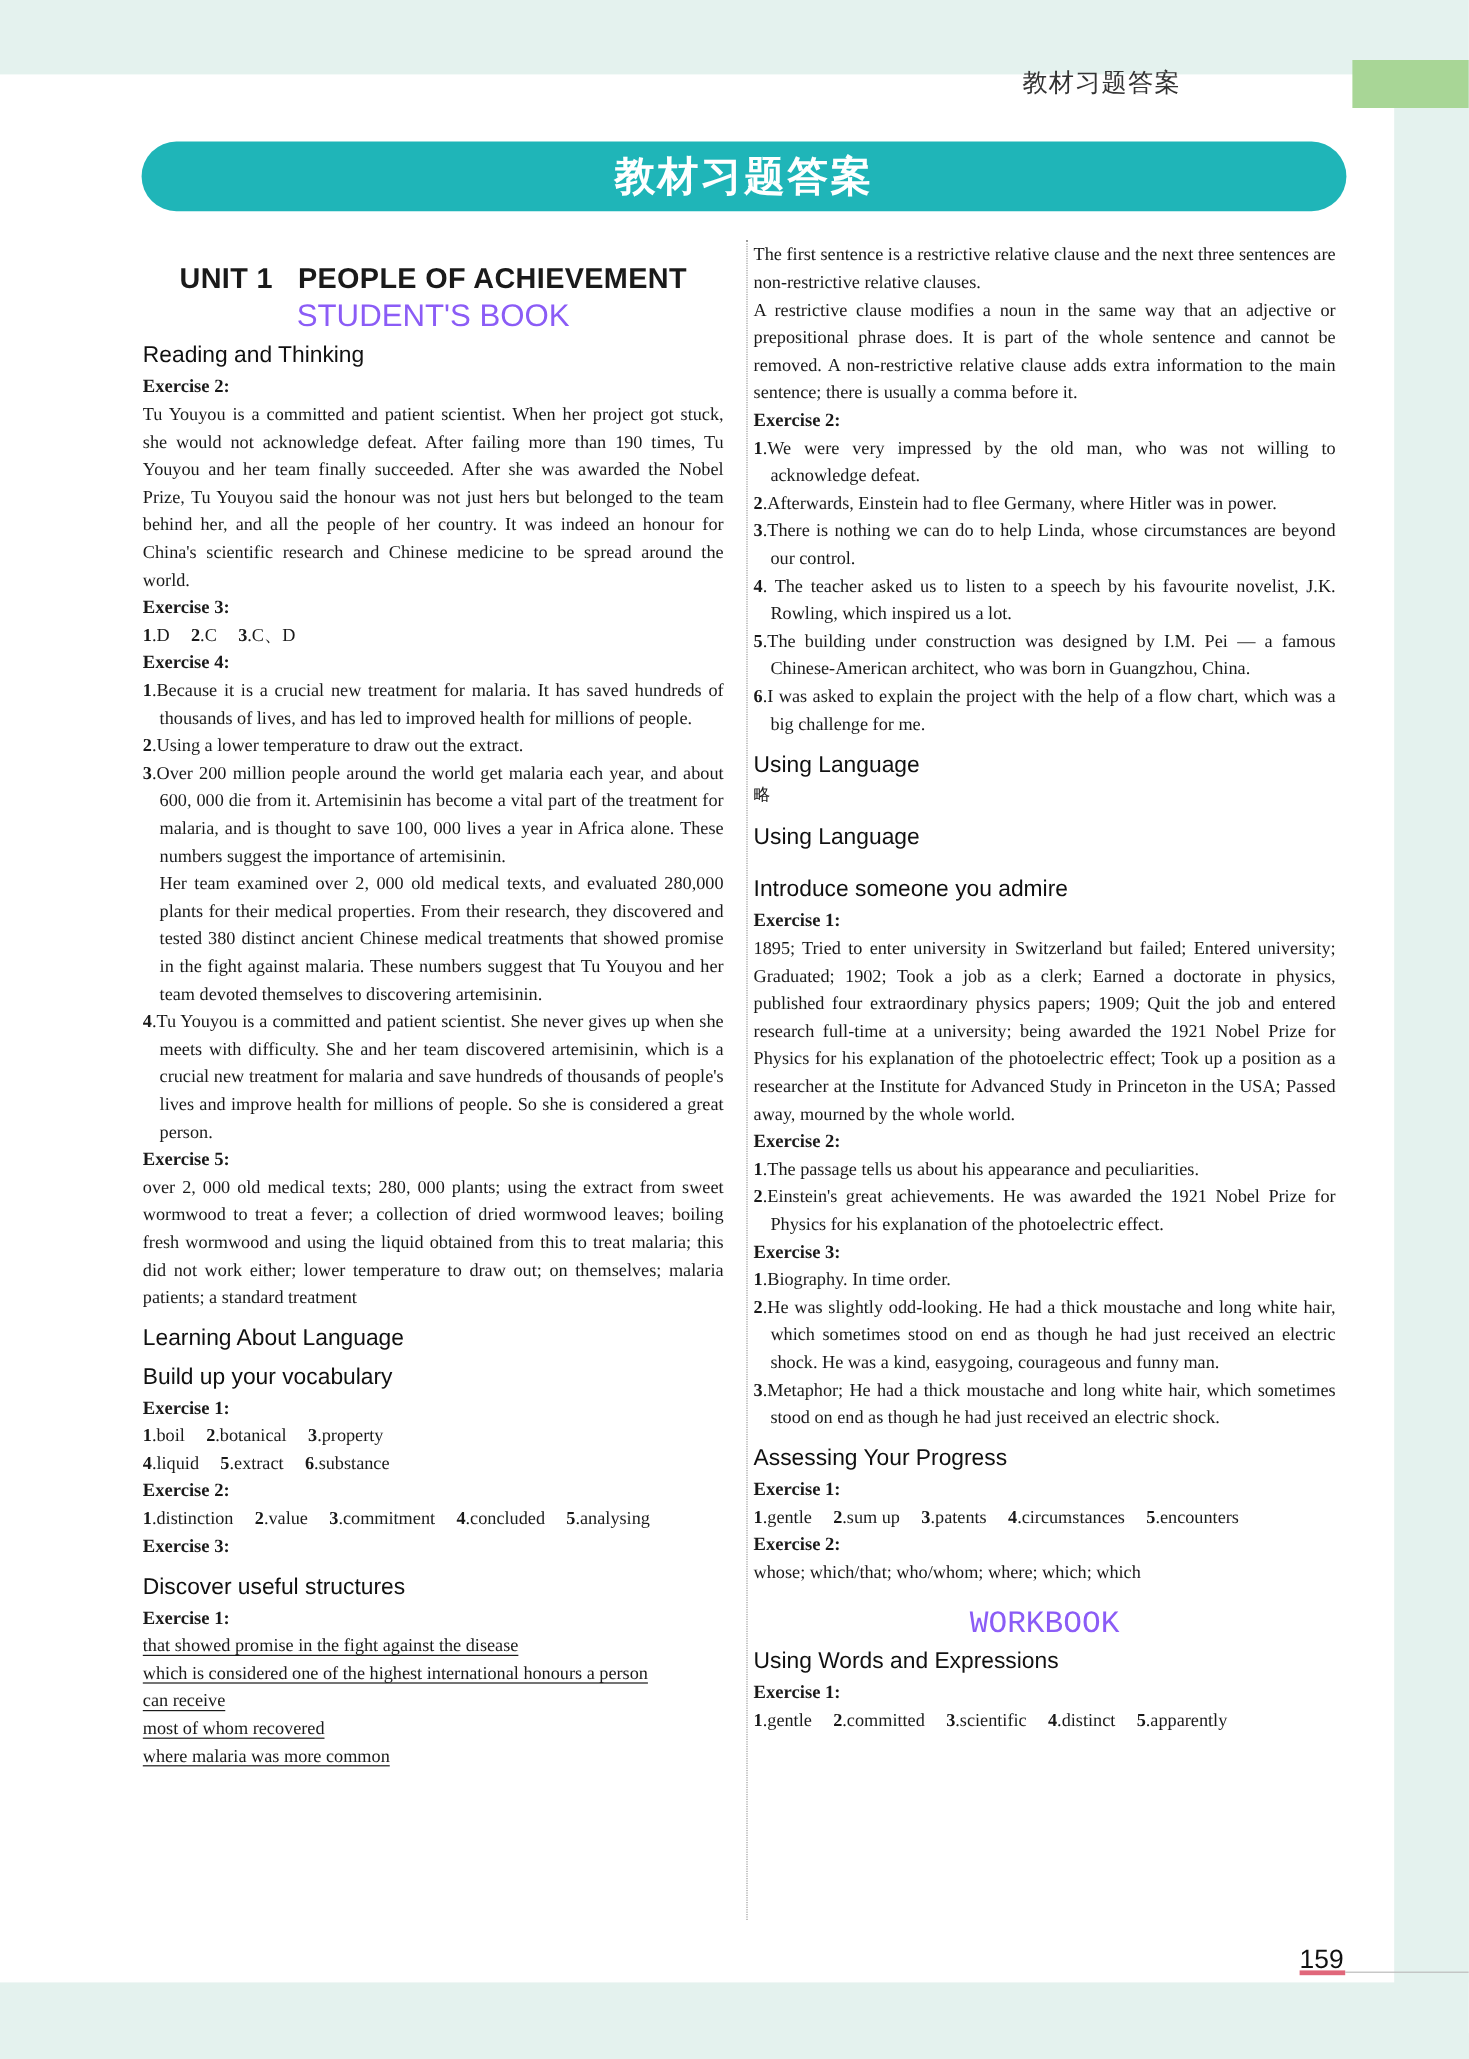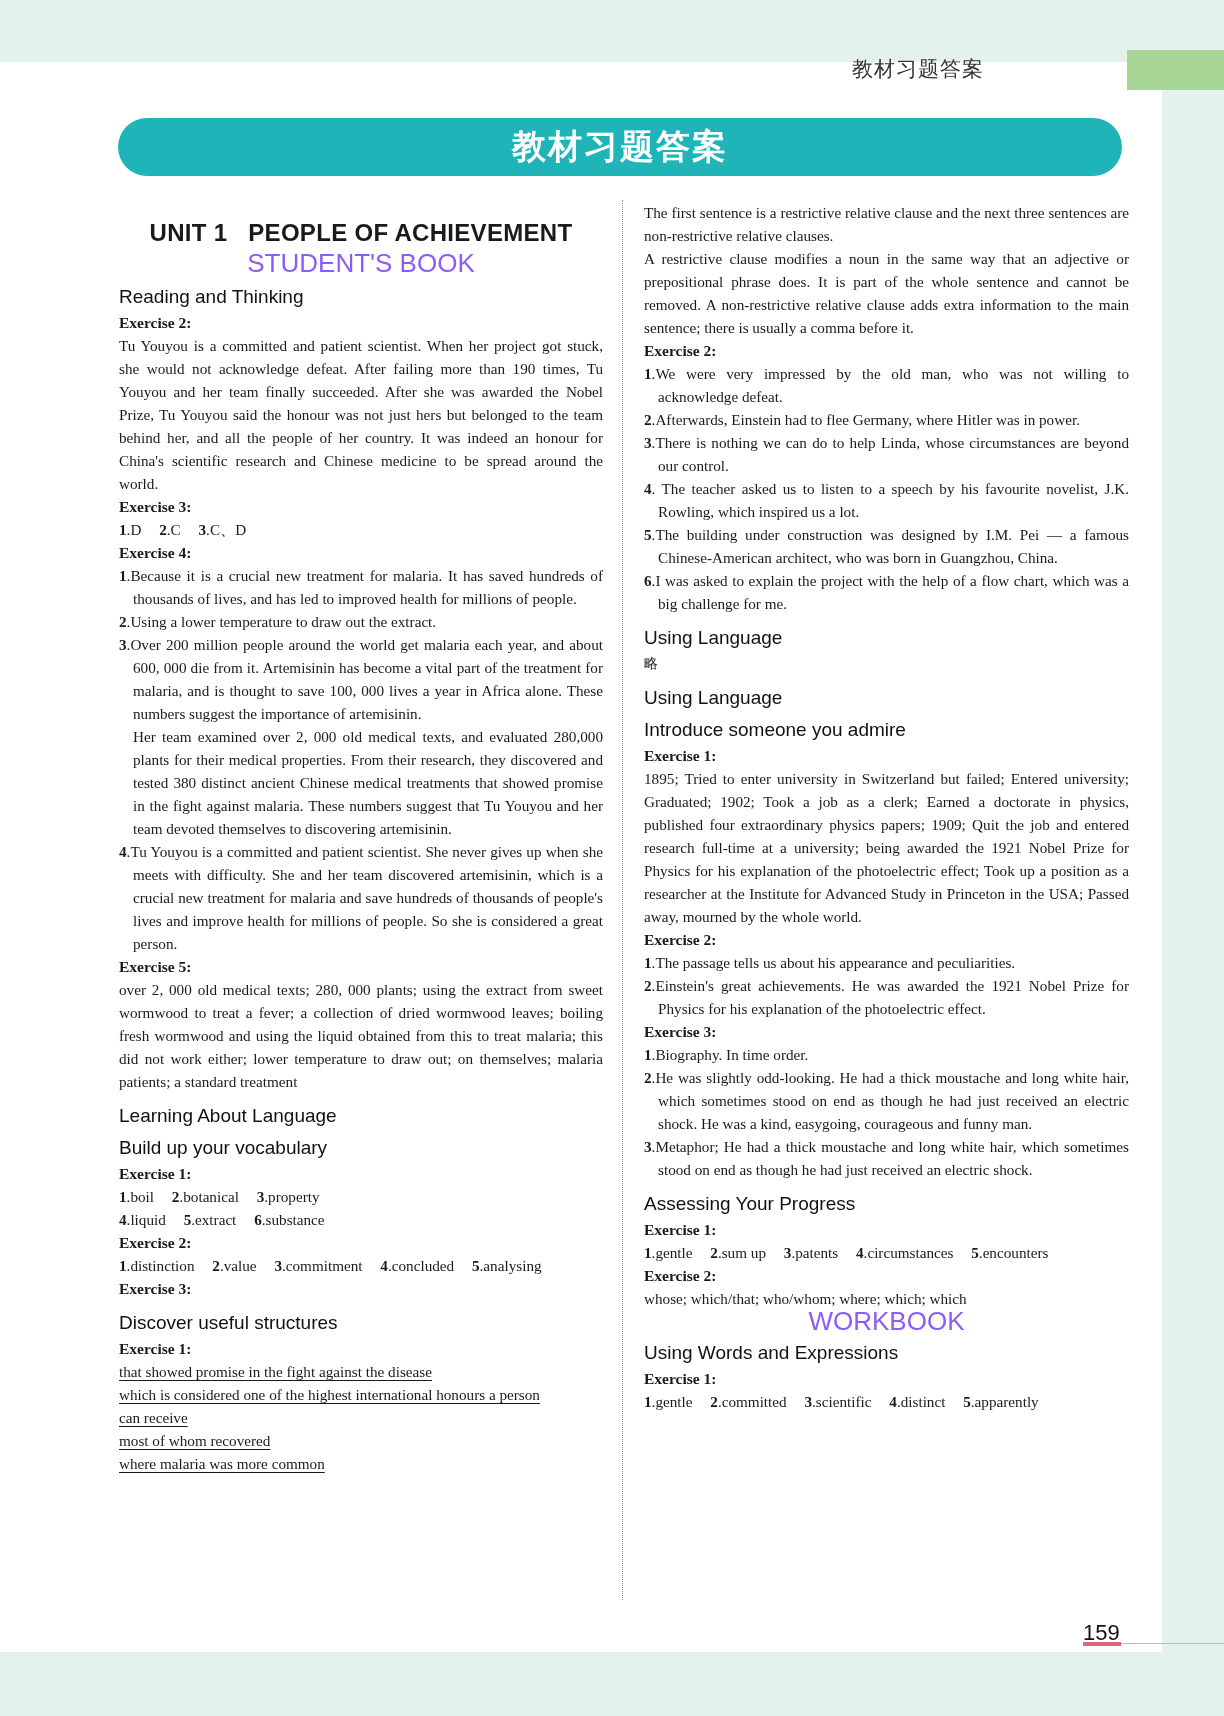--- a/index.html
+++ b/index.html
@@ -52,21 +52,21 @@
     color: #ffffff;
     letter-spacing: 2px;
   }
   .col {
     position: absolute;
     top: 200px;
     font-size: 15.2px;
     line-height: 23px;
   }
   .col-left { left: 119px; width: 484px; }
-  .col-right { left: 644px; width: 485px; top: 201px; }
+  .col-right { left: 628px; width: 485px; top: 201px; }
   .divider {
     position: absolute;
     left: 622px; top: 200px;
     width: 0; height: 1400px;
     border-left: 1.5px dotted #999;
   }
   .unit-title {
     font-family: "Liberation Sans", sans-serif;
     font-weight: bold;
     font-size: 24px;
@@ -75,21 +75,21 @@
     margin-bottom: 8px;
     letter-spacing: 0.3px;
   }
   .book-title {
     font-family: "Liberation Sans", sans-serif;
     font-size: 26px;
     color: #8b5cf6;
     text-align: center;
     margin-bottom: 8px;
   }
-  .book-title.workbook { margin-bottom: 6px; }
+  .book-title.workbook { margin-top: 20px; margin-bottom: 6px; font-family: Liberation Mono, monospace; }
   h3 {
     font-family: "Liberation Sans", sans-serif;
     font-weight: normal;
     font-size: 19px;
     line-height: 28px;
     margin-top: 9px;
     color: #111;
   }
   h3.first { margin-top: 0; }
   .ex {
@@ -207,21 +207,21 @@
   <div class="item"><b>1</b><span>.We were very impressed by the old man, who was not willing to acknowledge defeat.</span></div>
   <div class="item"><b>2</b><span>.Afterwards, Einstein had to flee Germany, where Hitler was in power.</span></div>
   <div class="item"><b>3</b><span>.There is nothing we can do to help Linda, whose circumstances are beyond our control.</span></div>
   <div class="item"><b>4</b><span>. The teacher asked us to listen to a speech by his favourite novelist, J.K. Rowling, which inspired us a lot.</span></div>
   <div class="item"><b>5</b><span>.The building under construction was designed by I.M. Pei — a famous Chinese-American architect, who was born in Guangzhou, China.</span></div>
   <div class="item"><b>6</b><span>.I was asked to explain the project with the help of a flow chart, which was a big challenge for me.</span></div>
 
   <h3>Using Language</h3>
   <p style="font-family:'DejaVu Sans',sans-serif;font-size:14px;">略</p>
   <h3>Using Language</h3>
-  <h3 style="margin-top:4px;">Introduce someone you admire</h3>
+  <h3 style="margin-top:16px;">Introduce someone you admire</h3>
   <div class="ex">Exercise 1:</div>
   <p>1895; Tried to enter university in Switzerland but failed; Entered university; Graduated; 1902; Took a job as a clerk; Earned a doctorate in physics, published four extraordinary physics papers; 1909; Quit the job and entered research full-time at a university; being awarded the 1921 Nobel Prize for Physics for his explanation of the photoelectric effect; Took up a position as a researcher at the Institute for Advanced Study in Princeton in the USA; Passed away, mourned by the whole world.</p>
 
   <div class="ex">Exercise 2:</div>
   <div class="item"><b>1</b><span>.The passage tells us about his appearance and peculiarities.</span></div>
   <div class="item"><b>2</b><span>.Einstein's great achievements. He was awarded the 1921 Nobel Prize for Physics for his explanation of the photoelectric effect.</span></div>
 
   <div class="ex">Exercise 3:</div>
   <div class="item"><b>1</b><span>.Biography. In time order.</span></div>
   <div class="item"><b>2</b><span>.He was slightly odd-looking. He had a thick moustache and long white hair, which sometimes stood on end as though he had just received an electric shock. He was a kind, easygoing, courageous and funny man.</span></div>

